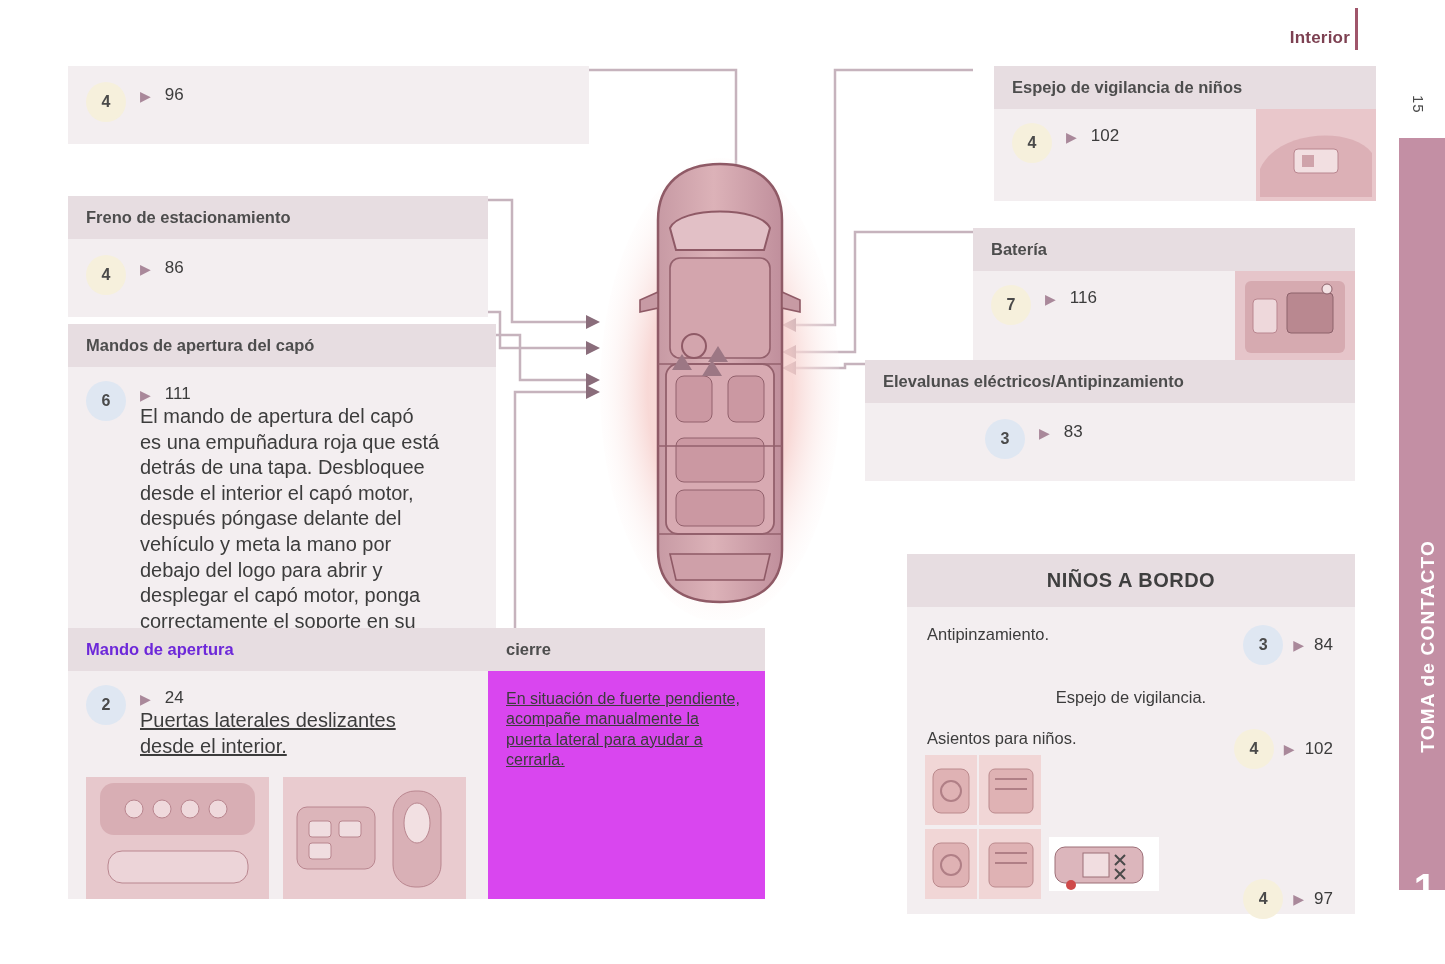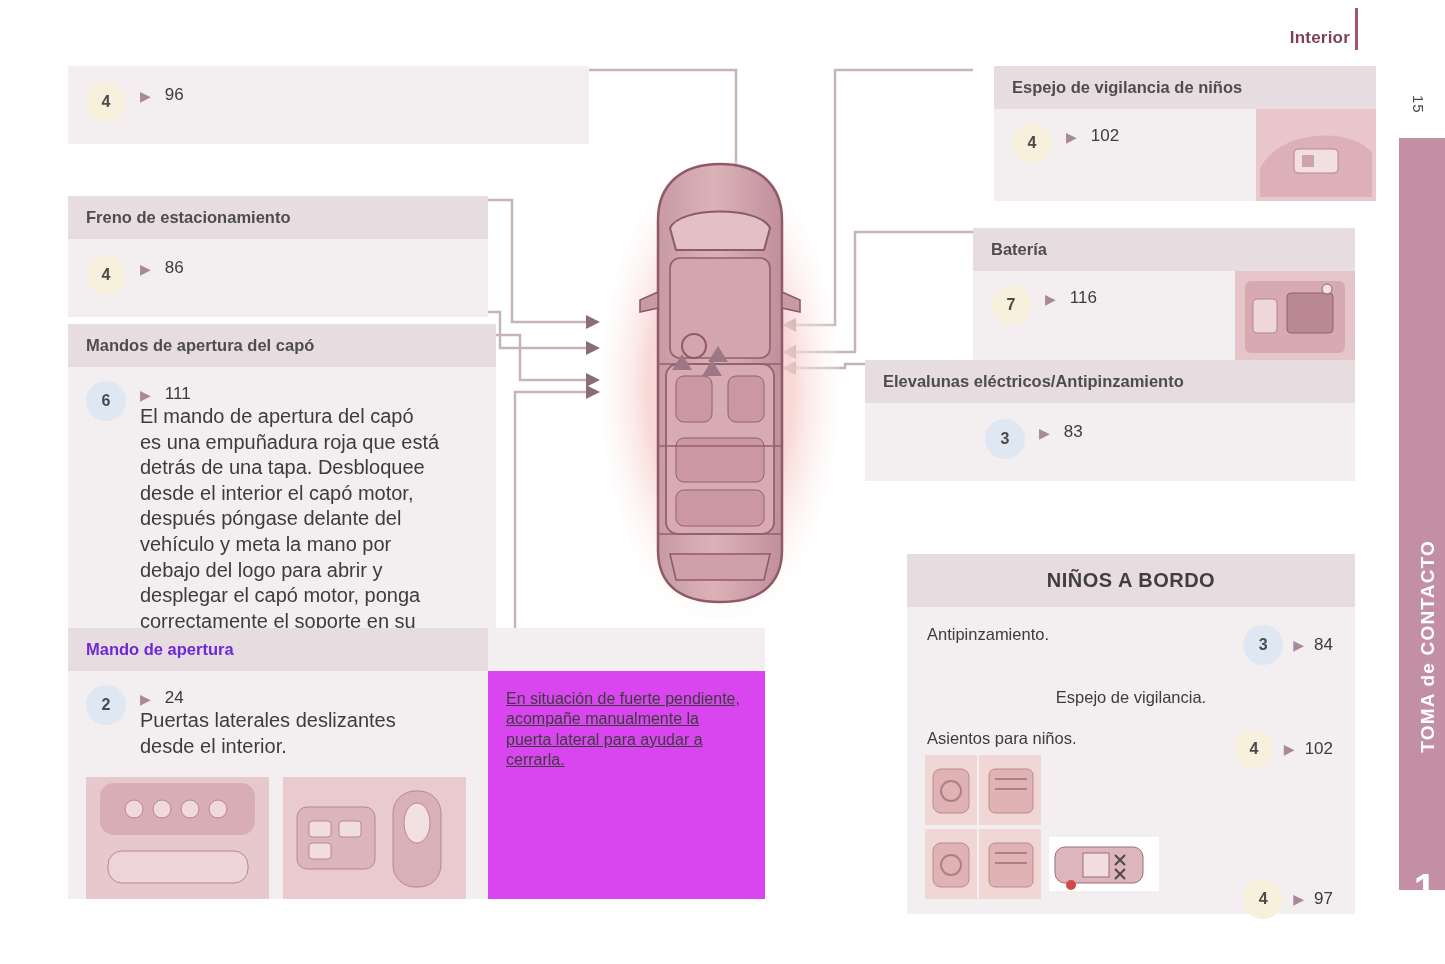--- a/index.html
+++ b/index.html
@@ -318,31 +318,32 @@
         </div>
         <div class="body-text" style="width:300px;">El mando de apertura del capó es una empuñadura roja que está detrás de una tapa. Desbloquee desde el interior el capó motor, después póngase delante del vehículo y meta la mano por debajo del logo para abrir y desplegar el capó motor, ponga correctamente el soporte en su alojamiento.</div>
       </div>
     </div>
   </div>
 </div>
 
 <div class="panel" id="p-apertura">
   <div class="two-col-head">
     <div class="c1">Mando de apertura</div>
+    <div class="c2">cierre</div>
   </div>
   <div class="two-col-body">
     <div class="c1">
       <div class="ref-row">
         <div class="badge blue">2</div>
         <div>
           <div style="display:flex;align-items:flex-start;gap:14px;">
             <span class="ref-arrow">▶</span>
             <span class="ref-num">24</span>
           </div>
-          <div class="body-text" style="width:300px;">Puertas laterales deslizantes desde el interior.</div>
+          <div class="body-text" style="width:300px;text-decoration:underline;">Puertas laterales deslizantes desde el interior.</div>
         </div>
       </div>
       <div class="thumbs-row">
         <div class="thumb-img">
           <svg viewBox="0 0 183 122" width="183" height="122">
             <rect width="183" height="122" fill="#e7c8cc"></rect>
             <rect x="14" y="6" width="155" height="52" rx="14" fill="#d8aeb4"></rect>
             <circle cx="48" cy="32" r="9" fill="#efd9dc" stroke="#b9868f"></circle>
             <circle cx="76" cy="32" r="9" fill="#efd9dc" stroke="#b9868f"></circle>
             <circle cx="104" cy="32" r="9" fill="#efd9dc" stroke="#b9868f"></circle>

